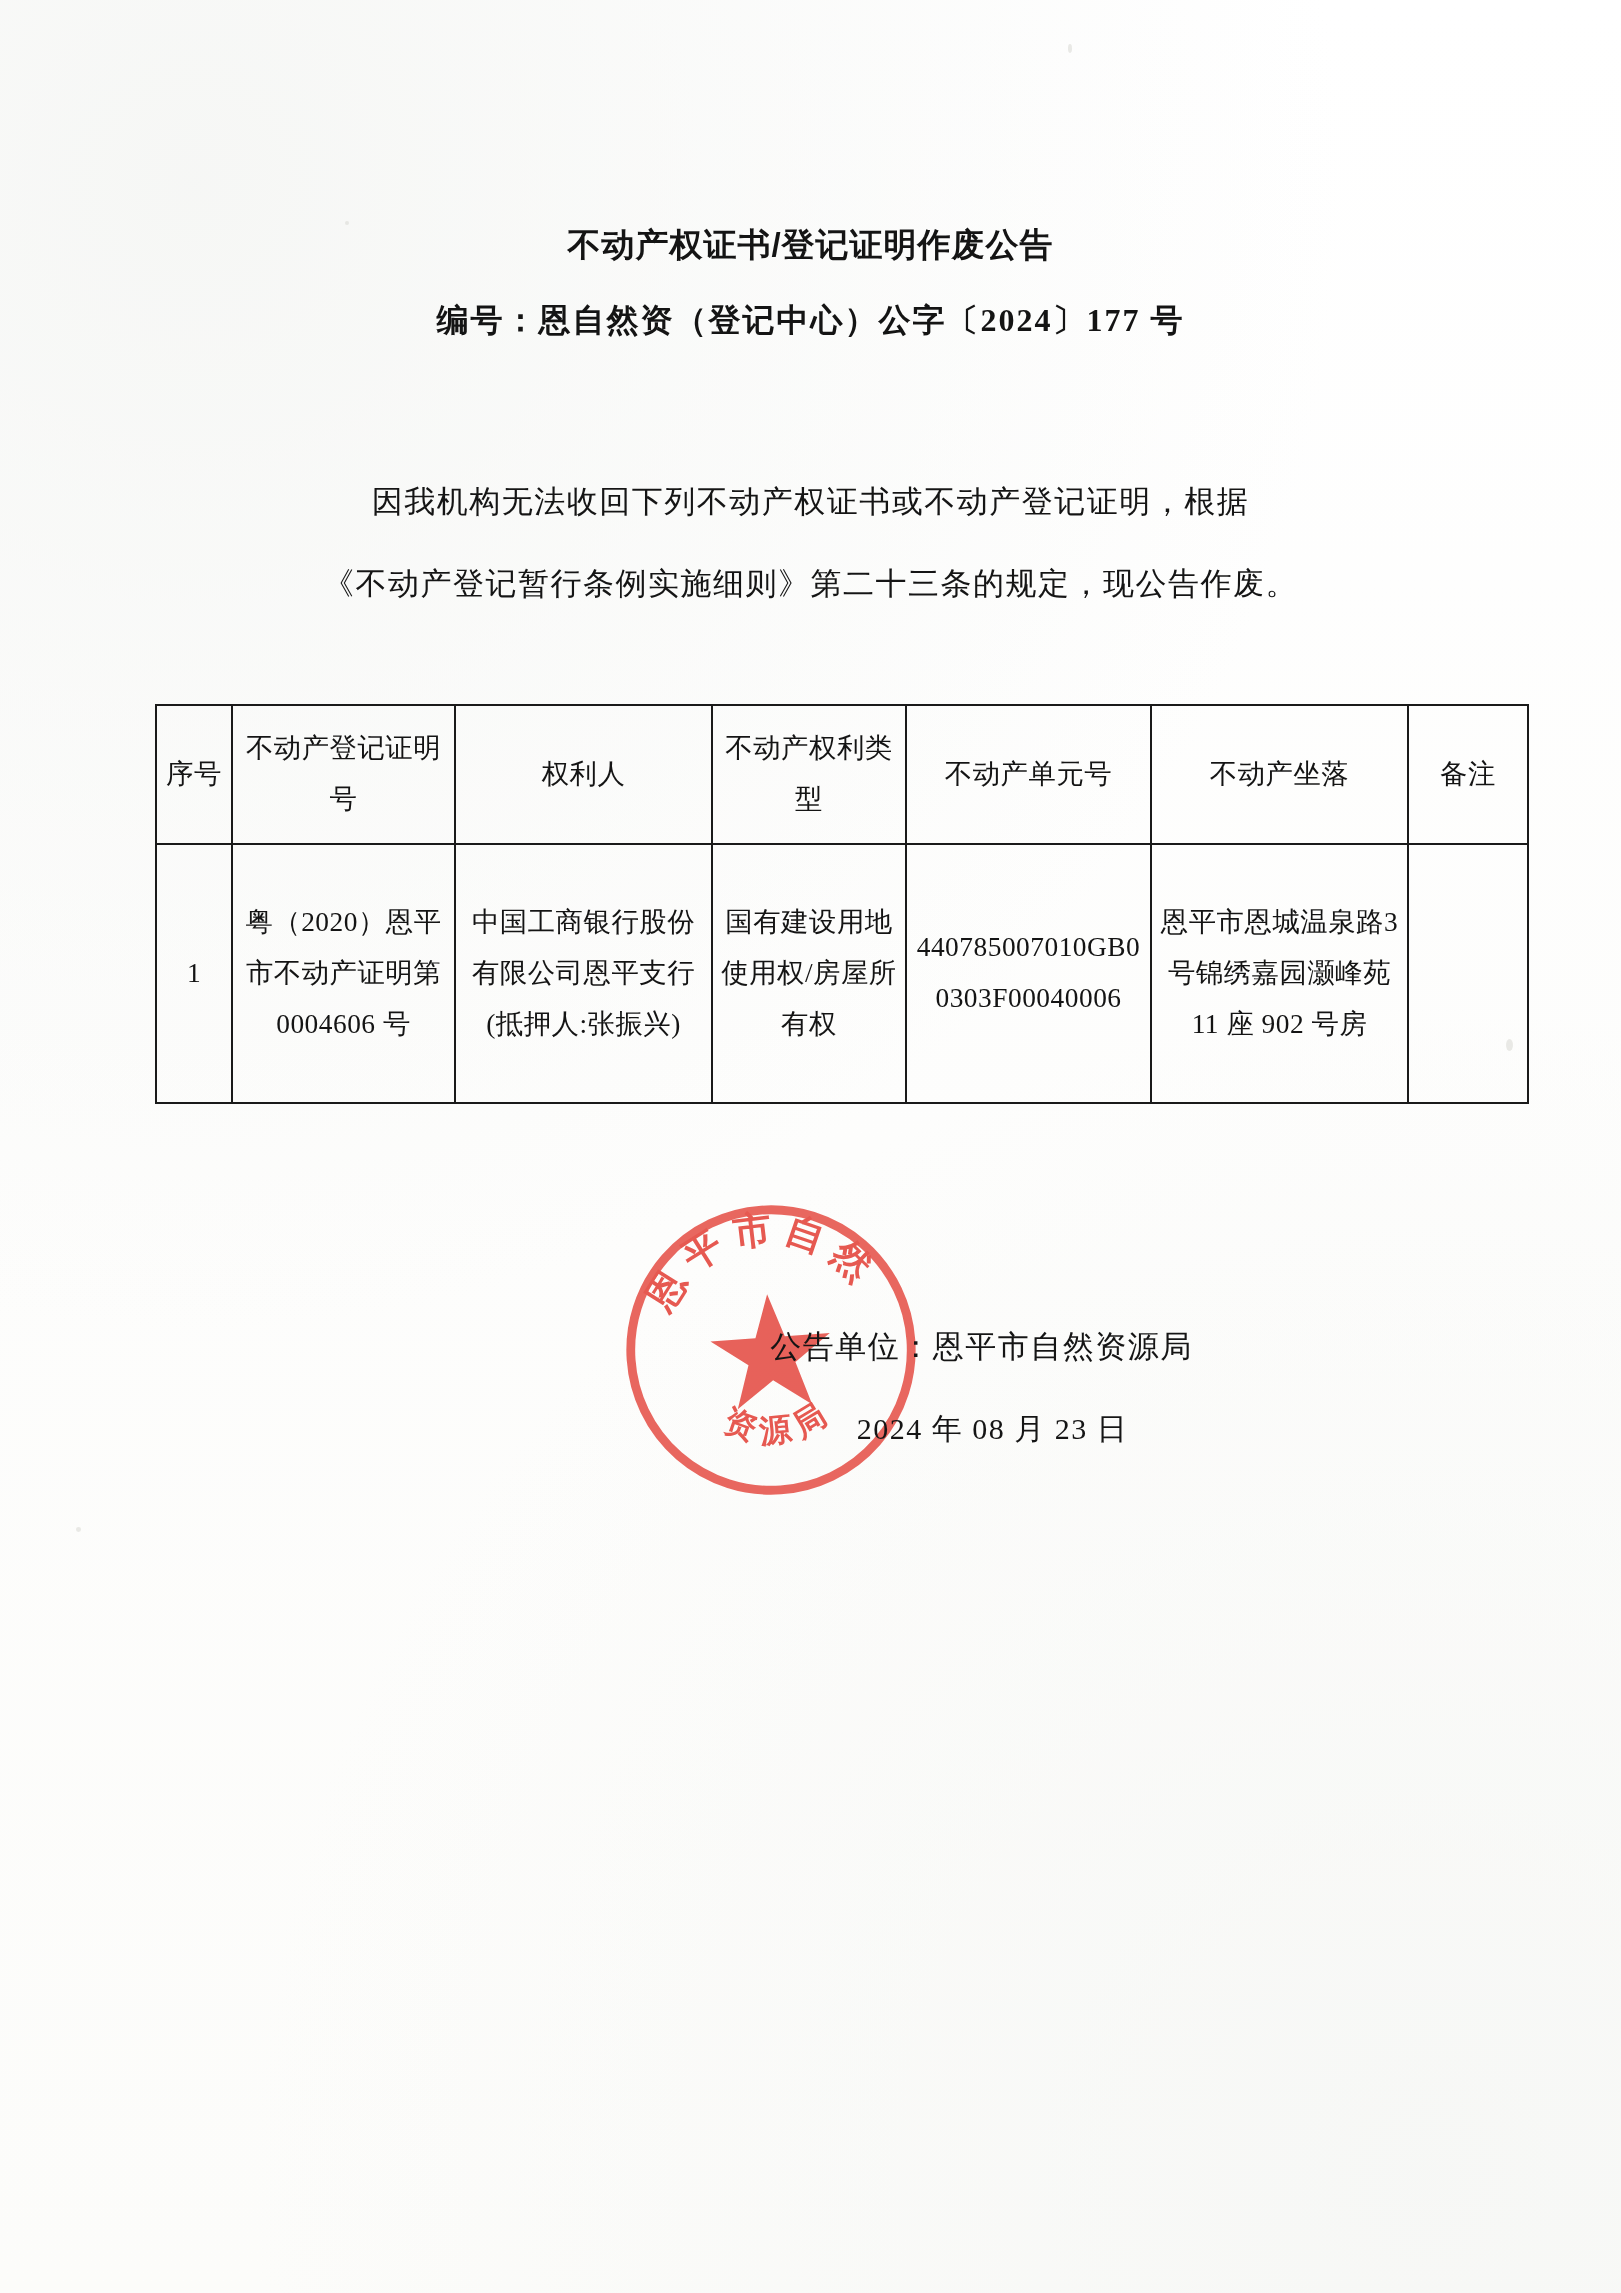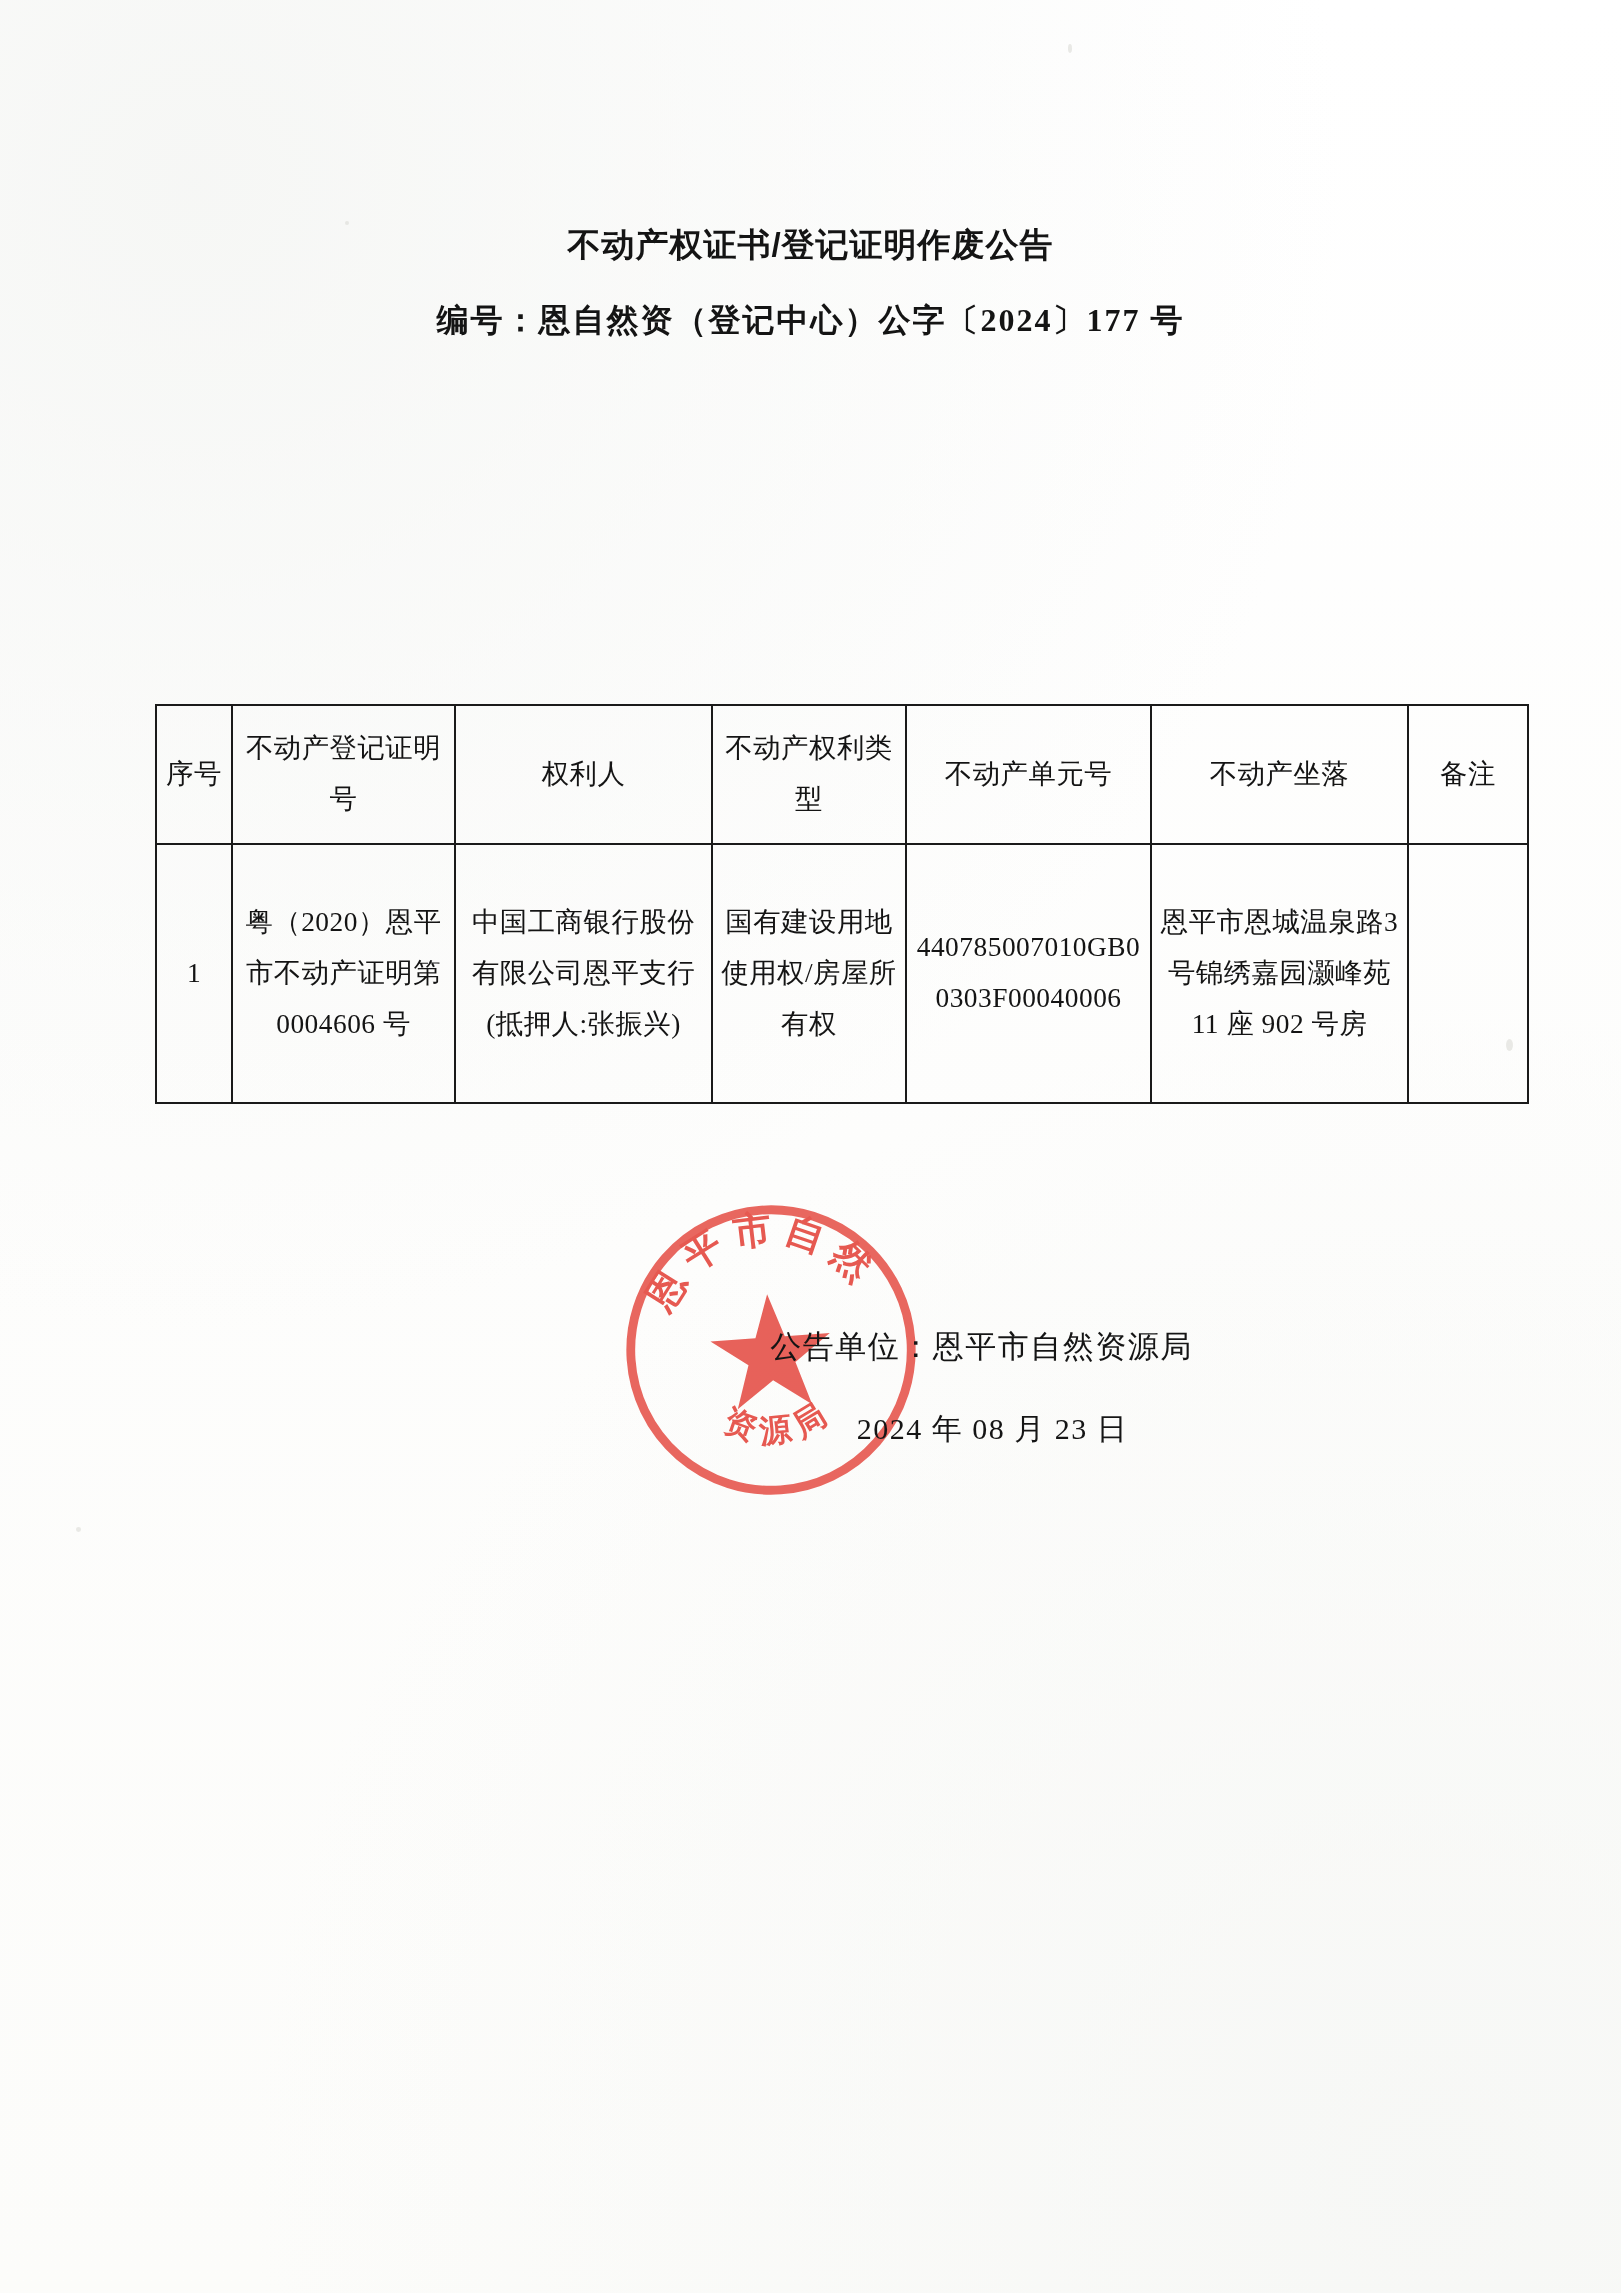--- a/index.html
+++ b/index.html
@@ -175,20 +175,24 @@
   <div id="paper-texture"></div>
   <div class="speck" style="left:1068px;top:44px;width:3.9px;height:8.8px;"></div>
   <div class="speck" style="left:1506px;top:1039px;width:6.9px;height:11.8px;"></div>
   <div class="speck" style="left:76px;top:1527px;width:4.9px;height:4.9px;"></div>
   <div class="speck" style="left:345px;top:221px;width:3.9px;height:3.9px;"></div>
 
   <div class="doc-title">不动产权证书/登记证明作废公告</div>
 
   <div class="doc-subtitle">编号：恩自然资（登记中心）公字〔2024〕177 号</div>
 
+  <div class="body-block">
+    <span class="body-line">因我机构无法收回下列不动产权证书或不动产登记证明，根据</span>
+    <span class="body-line">《不动产登记暂行条例实施细则》第二十三条的规定，现公告作废。</span>
+  </div>
 
   <div class="table-wrap">
     <table class="notice-table">
       <colgroup>
         <col class="col-seq">
         <col class="col-certno">
         <col class="col-owner">
         <col class="col-righttype">
         <col class="col-unitno">
         <col class="col-location">

